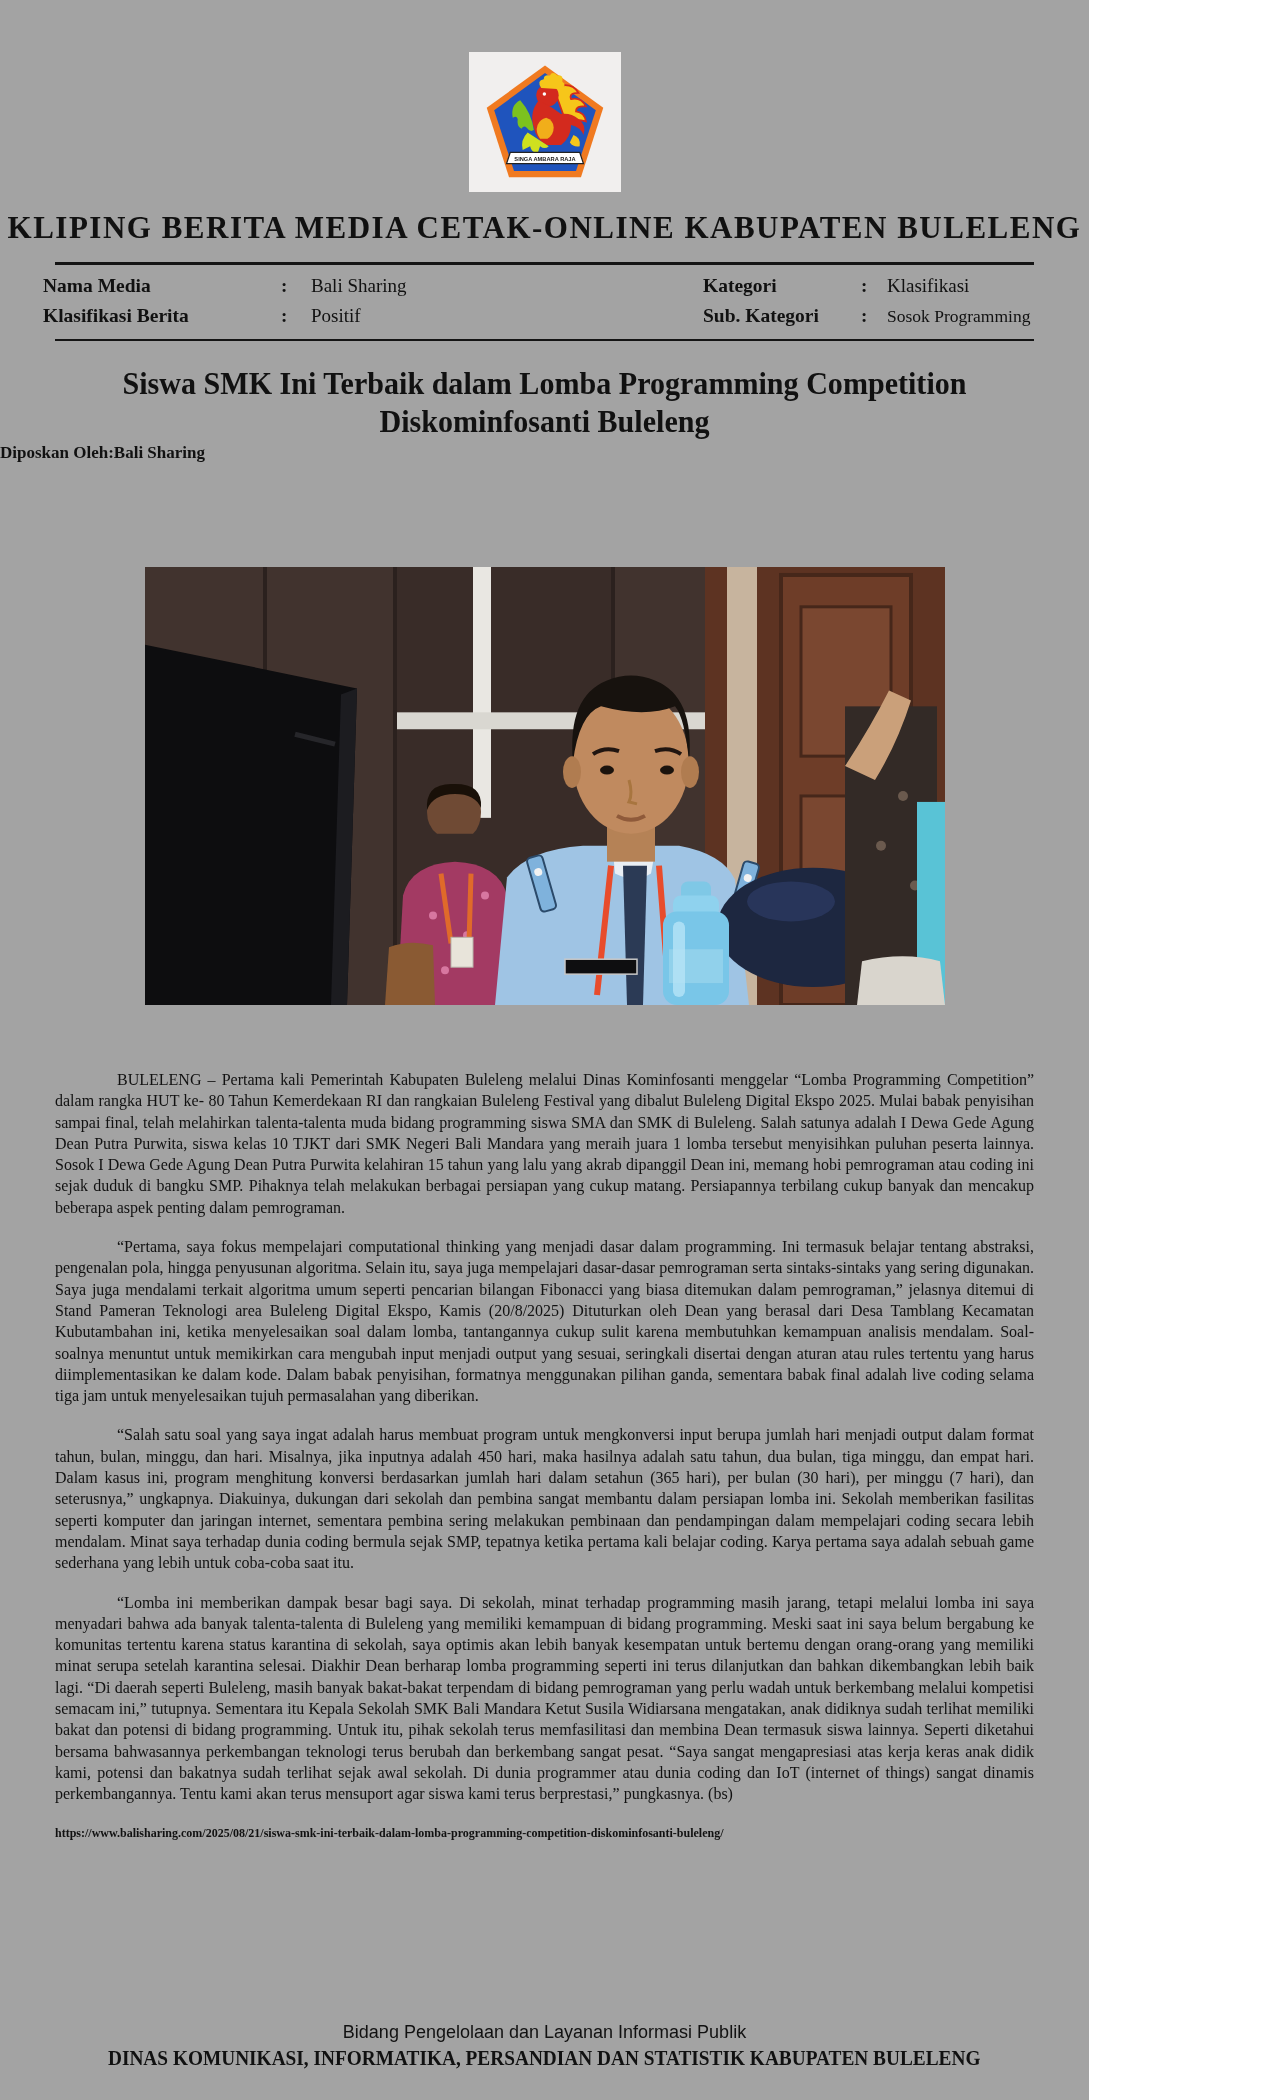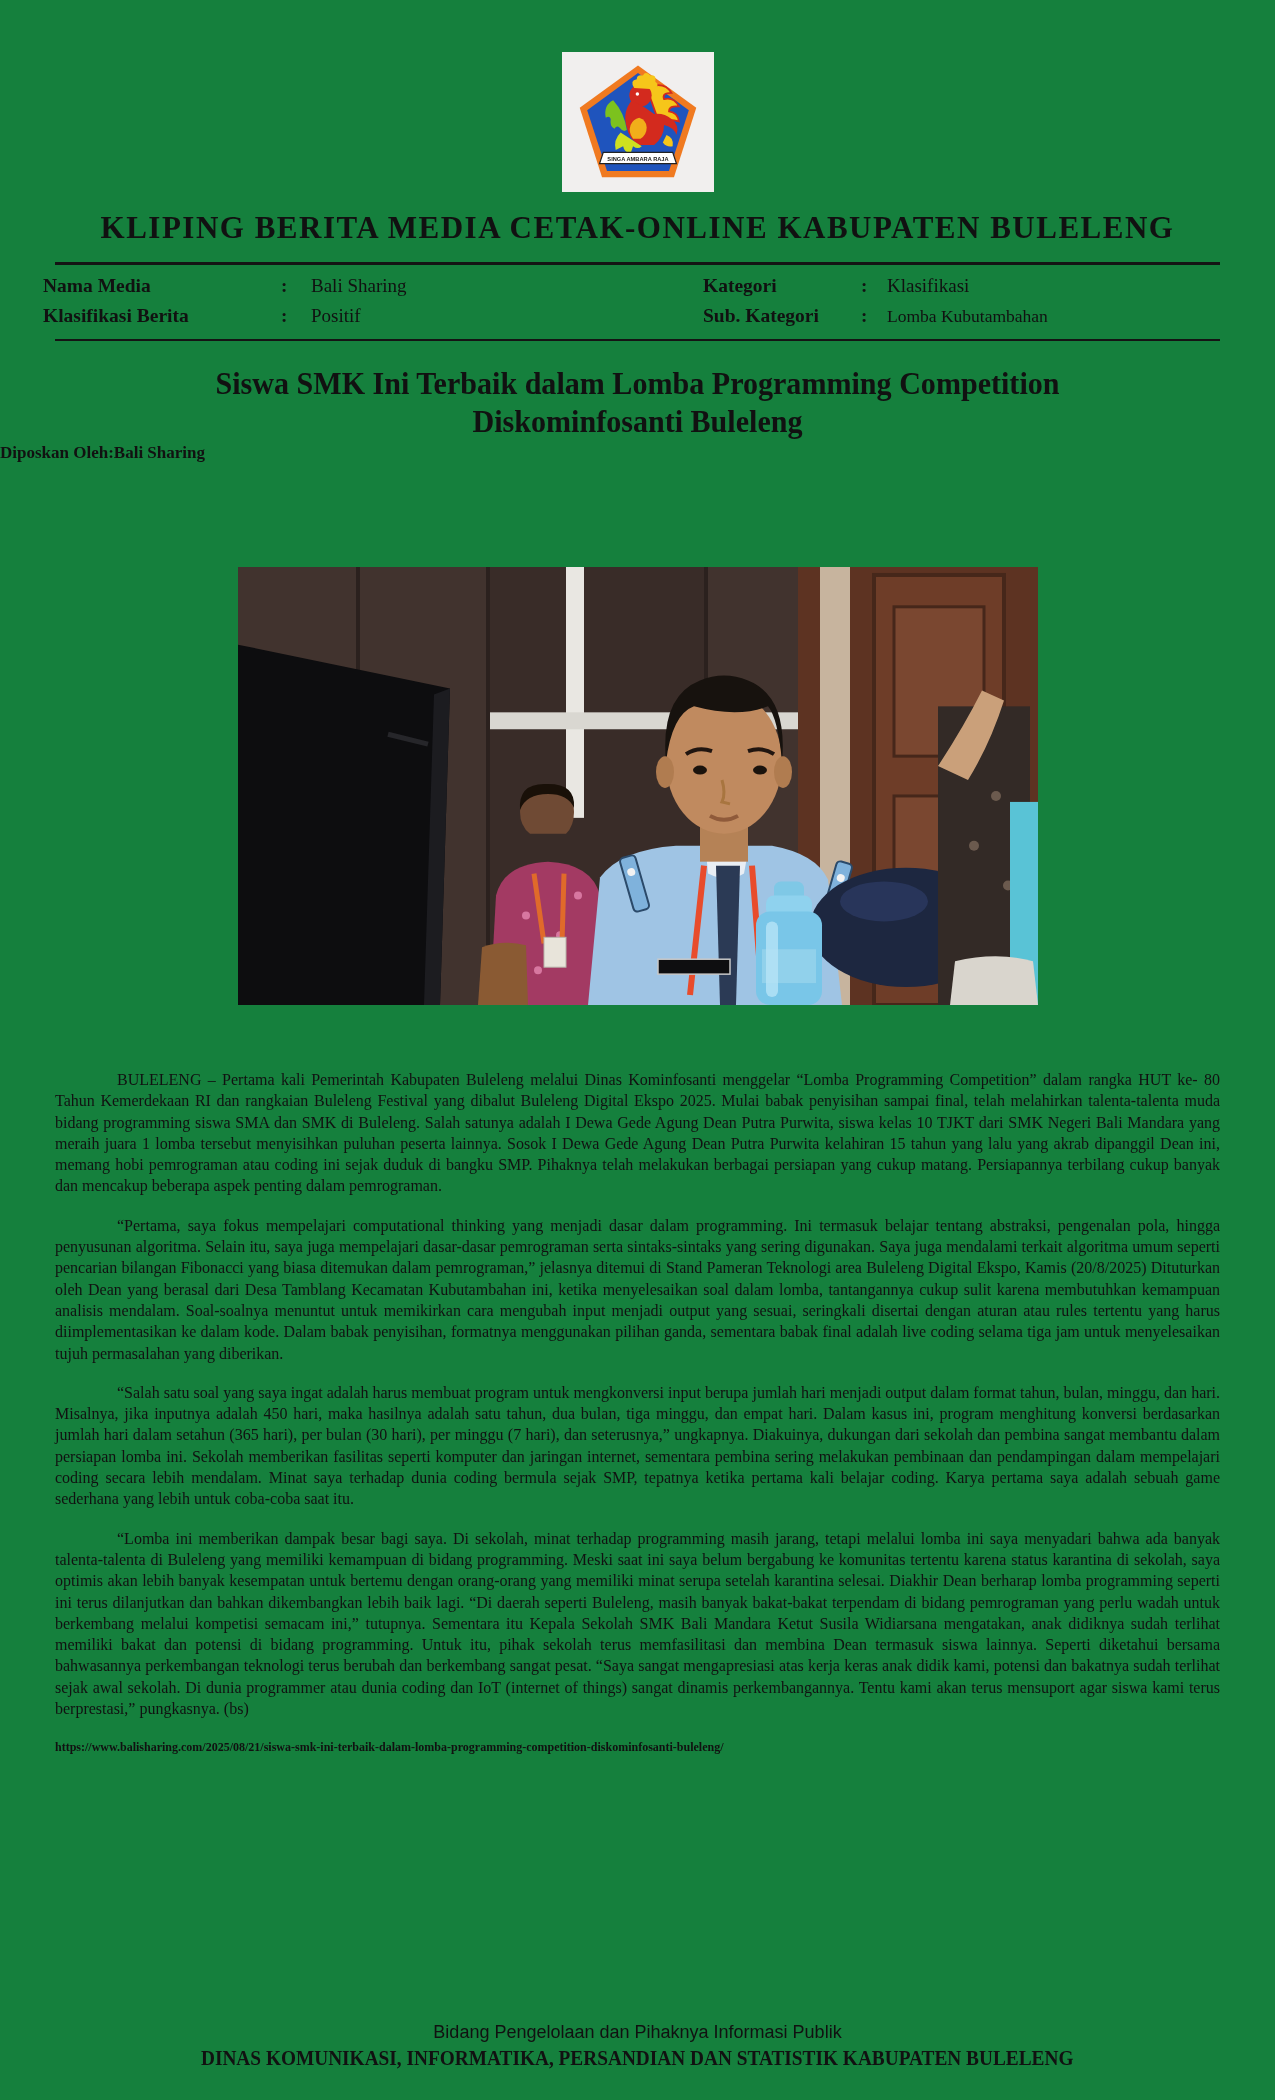--- a/index.html
+++ b/index.html
@@ -1,17 +1,17 @@
 <!DOCTYPE html>
 <html lang="id"><head>
 <meta charset="utf-8">
 <style>
   html,body{margin:0;padding:0;background:#ffffff;}
   body{width:1275px;font-family:"Liberation Serif", serif;color:#111;}
-  .page{width:1275px;height:2100px;overflow:hidden;position:relative;background:#15803d;}
+  .page{width:1089px;height:2100px;overflow:hidden;position:relative;background:#a3a3a3;}
 
   
   .logo-box{width:152px;height:140px;margin:52px auto 0 auto;background:#f1efee;
             display:flex;align-items:center;justify-content:center;}
   .logo-box svg{display:block;}
 
   
   h1.kliping-title{margin:18px 0 0 0;text-align:center;font-size:31px;line-height:36px;
                    font-weight:bold;letter-spacing:1.5px;}
   .rule{border:none;margin:0 55px;}
@@ -90,21 +90,21 @@
     <span class="val">Bali Sharing</span>
     <span class="lbl">Kategori</span>
     <span class="col">:</span>
     <span class="val">Klasifikasi</span>
 
     <span class="lbl">Klasifikasi Berita</span>
     <span class="col">:</span>
     <span class="val">Positif</span>
     <span class="lbl">Sub. Kategori</span>
     <span class="col">:</span>
-    <span class="val small">Lomba Kubutambahan</span>
+    <span class="val small">Sosok Programming</span>
   </div>
   <div class="rule thin"></div>
 
   <div class="article-title">
     <div>Siswa SMK Ini Terbaik dalam Lomba Programming Competition</div>
     <div>Diskominfosanti Buleleng</div>
   </div>
   <div class="byline">Diposkan Oleh:Bali Sharing</div>
 
   <figure class="photo" style="margin-left:auto;margin-right:auto;">
@@ -215,17 +215,17 @@
   <div class="body-text">
     <p>BULELENG – Pertama kali Pemerintah Kabupaten Buleleng melalui Dinas Kominfosanti menggelar “Lomba Programming Competition” dalam rangka HUT ke- 80 Tahun Kemerdekaan RI dan rangkaian Buleleng Festival yang dibalut Buleleng Digital Ekspo 2025. Mulai babak penyisihan sampai final, telah melahirkan talenta-talenta muda bidang programming siswa SMA dan SMK di Buleleng. Salah satunya adalah I Dewa Gede Agung Dean Putra Purwita, siswa kelas 10 TJKT dari SMK Negeri Bali Mandara yang meraih juara 1 lomba tersebut menyisihkan puluhan peserta lainnya. Sosok I Dewa Gede Agung Dean Putra Purwita kelahiran 15 tahun yang lalu yang akrab dipanggil Dean ini, memang hobi pemrograman atau coding ini sejak duduk di bangku SMP. Pihaknya telah melakukan berbagai persiapan yang cukup matang. Persiapannya terbilang cukup banyak dan mencakup beberapa aspek penting dalam pemrograman.</p>
     <p>“Pertama, saya fokus mempelajari computational thinking yang menjadi dasar dalam programming. Ini termasuk belajar tentang abstraksi, pengenalan pola, hingga penyusunan algoritma. Selain itu, saya juga mempelajari dasar-dasar pemrograman serta sintaks-sintaks yang sering digunakan. Saya juga mendalami terkait algoritma umum seperti pencarian bilangan Fibonacci yang biasa ditemukan dalam pemrograman,” jelasnya ditemui di Stand Pameran Teknologi area Buleleng Digital Ekspo, Kamis (20/8/2025) Dituturkan oleh Dean yang berasal dari Desa Tamblang Kecamatan Kubutambahan ini, ketika menyelesaikan soal dalam lomba, tantangannya cukup sulit karena membutuhkan kemampuan analisis mendalam. Soal-soalnya menuntut untuk memikirkan cara mengubah input menjadi output yang sesuai, seringkali disertai dengan aturan atau rules tertentu yang harus diimplementasikan ke dalam kode. Dalam babak penyisihan, formatnya menggunakan pilihan ganda, sementara babak final adalah live coding selama tiga jam untuk menyelesaikan tujuh permasalahan yang diberikan.</p>
     <p>“Salah satu soal yang saya ingat adalah harus membuat program untuk mengkonversi input berupa jumlah hari menjadi output dalam format tahun, bulan, minggu, dan hari. Misalnya, jika inputnya adalah 450 hari, maka hasilnya adalah satu tahun, dua bulan, tiga minggu, dan empat hari. Dalam kasus ini, program menghitung konversi berdasarkan jumlah hari dalam setahun (365 hari), per bulan (30 hari), per minggu (7 hari), dan seterusnya,” ungkapnya. Diakuinya, dukungan dari sekolah dan pembina sangat membantu dalam persiapan lomba ini. Sekolah memberikan fasilitas seperti komputer dan jaringan internet, sementara pembina sering melakukan pembinaan dan pendampingan dalam mempelajari coding secara lebih mendalam. Minat saya terhadap dunia coding bermula sejak SMP, tepatnya ketika pertama kali belajar coding. Karya pertama saya adalah sebuah game sederhana yang lebih untuk coba-coba saat itu.</p>
     <p>“Lomba ini memberikan dampak besar bagi saya. Di sekolah, minat terhadap programming masih jarang, tetapi melalui lomba ini saya menyadari bahwa ada banyak talenta-talenta di Buleleng yang memiliki kemampuan di bidang programming. Meski saat ini saya belum bergabung ke komunitas tertentu karena status karantina di sekolah, saya optimis akan lebih banyak kesempatan untuk bertemu dengan orang-orang yang memiliki minat serupa setelah karantina selesai. Diakhir Dean berharap lomba programming seperti ini terus dilanjutkan dan bahkan dikembangkan lebih baik lagi. “Di daerah seperti Buleleng, masih banyak bakat-bakat terpendam di bidang pemrograman yang perlu wadah untuk berkembang melalui kompetisi semacam ini,” tutupnya. Sementara itu Kepala Sekolah SMK Bali Mandara Ketut Susila Widiarsana mengatakan, anak didiknya sudah terlihat memiliki bakat dan potensi di bidang programming. Untuk itu, pihak sekolah terus memfasilitasi dan membina Dean termasuk siswa lainnya. Seperti diketahui bersama bahwasannya perkembangan teknologi terus berubah dan berkembang sangat pesat. “Saya sangat mengapresiasi atas kerja keras anak didik kami, potensi dan bakatnya sudah terlihat sejak awal sekolah. Di dunia programmer atau dunia coding dan IoT (internet of things) sangat dinamis perkembangannya. Tentu kami akan terus mensuport agar siswa kami terus berprestasi,” pungkasnya. (bs)</p>
   </div>
 
   <a class="source-url" href="#">https://www.balisharing.com/2025/08/21/siswa-smk-ini-terbaik-dalam-lomba-programming-competition-diskominfosanti-buleleng/</a>
 
   <div class="footer">
-    <div class="division">Bidang Pengelolaan dan Pihaknya Informasi Publik</div>
+    <div class="division">Bidang Pengelolaan dan Layanan Informasi Publik</div>
     <div class="agency">DINAS KOMUNIKASI, INFORMATIKA, PERSANDIAN DAN STATISTIK KABUPATEN BULELENG</div>
   </div>
 
 </div>
 
 </body></html>

